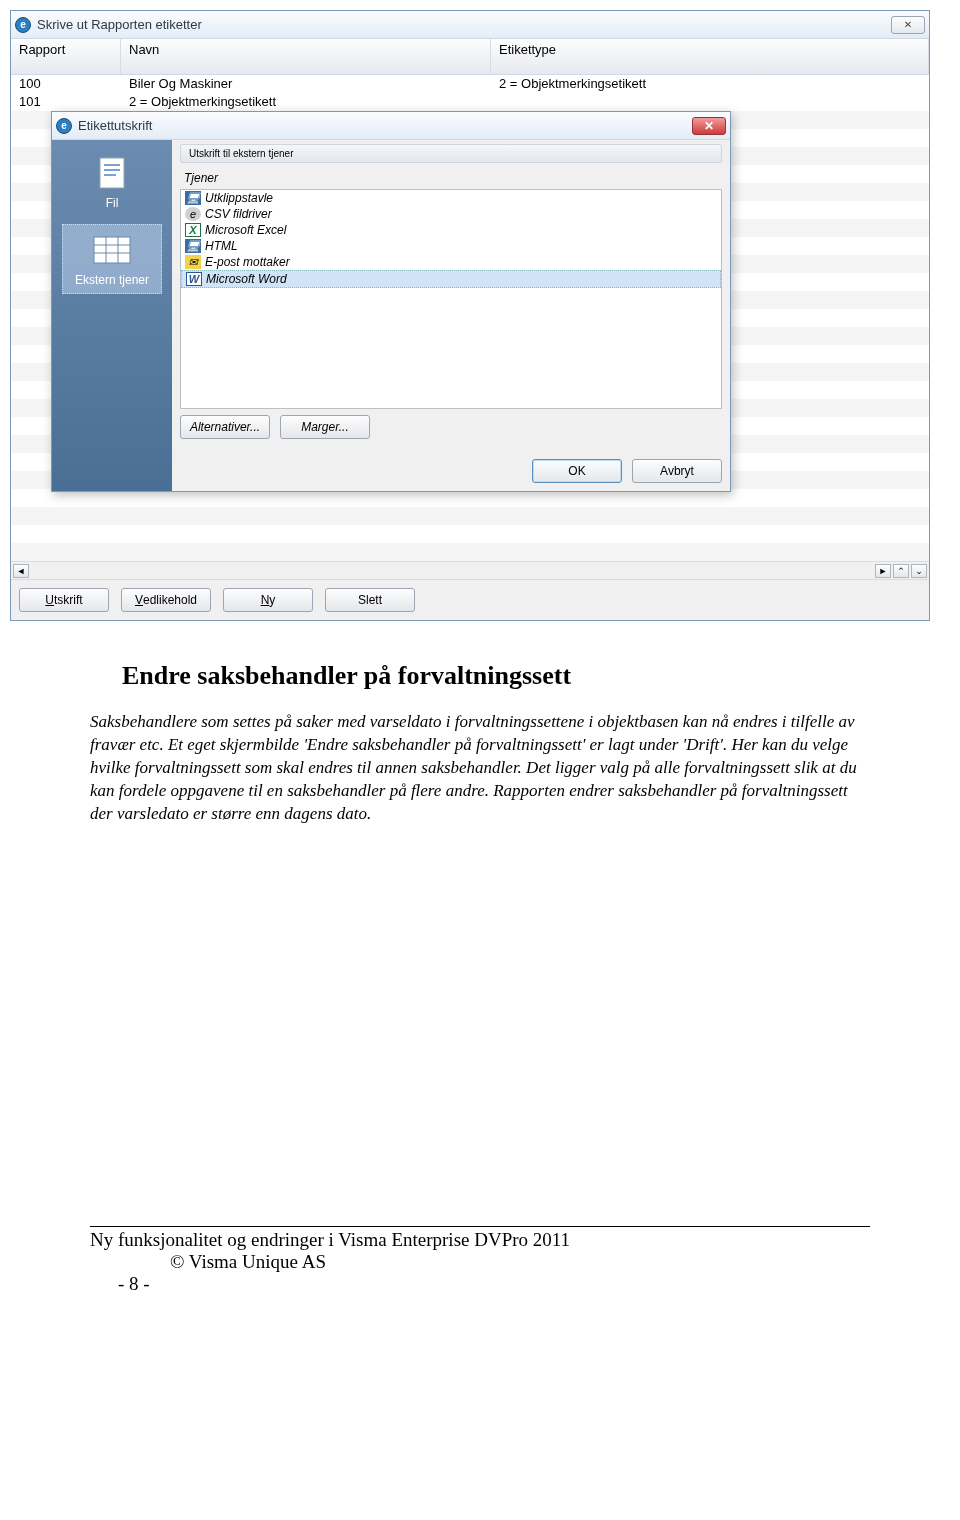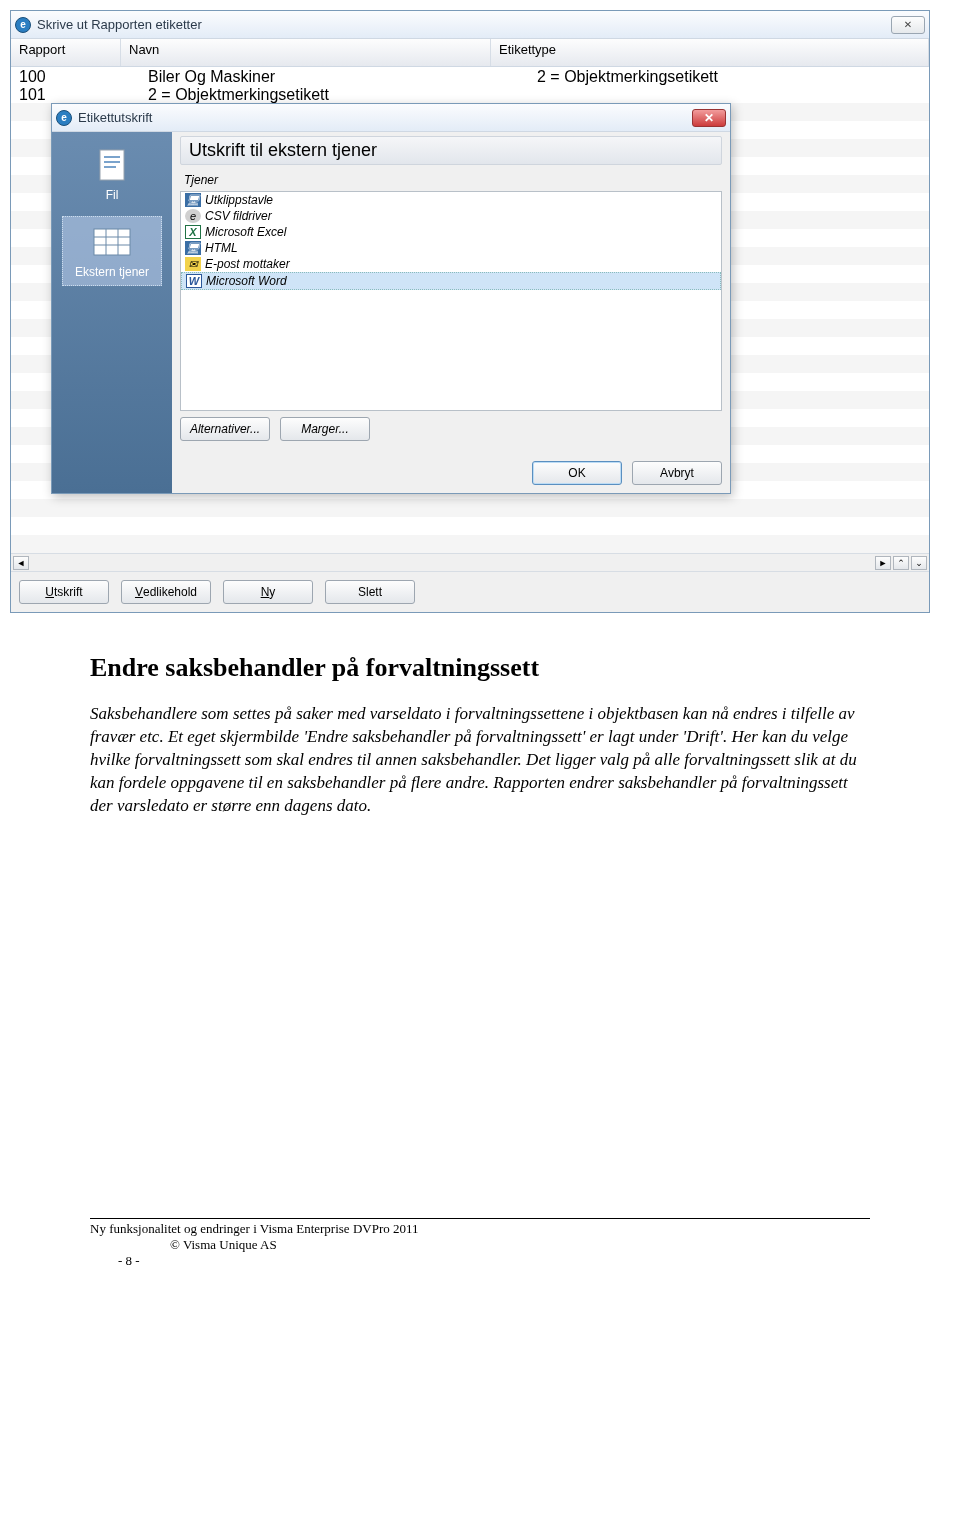--- a/index.html
+++ b/index.html
@@ -44,36 +44,35 @@
     background: linear-gradient(#f29c9c, #cc3b3b);
     display: flex; align-items: center; justify-content: center;
     color: #fff; font-weight: bold; font-size: 12px;
   }
 
   
   .table-header {
     display: flex;
     background: linear-gradient(#fdfdfd, #e6e9ef);
     border-bottom: 1px solid #cfd8e3;
-    height: 28px;
+    height: 36px;
   }
   .table-header .col {
     padding: 3px 8px;
     font-size: 13px;
     border-right: 1px solid #d6dde6;
   }
   .col-rapport { width: 110px; }
   .col-navn { width: 370px; }
   .col-etikett { flex: 1; }
 
   .table-body .row {
     display: flex;
     height: 18px;
-    font-size: 16px;
-    gap: 19px;
+    font-size: 13px;
   }
   .table-body .row .cell {
     padding: 1px 8px;
   }
   .striped .stripe {
     height: 18px;
   }
   .striped .stripe:nth-child(odd) { background: #f5f5f5; }
   .striped .stripe:nth-child(even) { background: #fff; }
 
@@ -111,21 +110,21 @@
     border: 1px dotted #cde;
   }
   .side-icon { width: 48px; height: 38px; margin-bottom: 4px; }
 
   .inner-main { flex: 1; background: #f0f0f0; padding: 4px 8px 8px 8px; }
   .inner-main-title {
     background: linear-gradient(#f5f6f8, #e2e6ec);
     border: 1px solid #cfd5dd;
     border-radius: 2px;
     padding: 3px 8px;
-    font-size: 18px;
+    font-size: 10px;
     margin-bottom: 6px;
   }
   .group {
     background: #f0f0f0;
     padding: 0 0 4px 0;
     font-style: italic;
   }
   .group-label { font-size: 12px; padding: 2px 4px; }
   .listbox {
     background: #fff;
@@ -173,28 +172,28 @@
     border-top: 1px solid #d7dde4;
     display: flex; gap: 12px;
   }
 
   
   .doc {
     padding: 40px 90px 20px 90px;
     font-family: "Times New Roman", serif;
     color: #000;
   }
-  .doc h2 { font-size: 26px; font-weight: bold; margin-bottom: 20px; }
+  .doc h2 { font-size: 26px; font-weight: bold; margin-bottom: 20px; margin-left: 32px; }
   .doc p { font-size: 17px; line-height: 1.35; font-style: italic; }
 
   .footer {
     margin: 380px 90px 0 90px;
     border-top: 1px solid #000;
     font-family: "Times New Roman", serif;
-    font-size: 13px;
+    font-size: 19px;
     padding-top: 2px;
   }
   .footer .l2 { padding-left: 80px; }
   .footer .l3 { padding-left: 28px; }
 
   u { text-decoration: underline; }
 </style>
 </head>
 <body>
 

